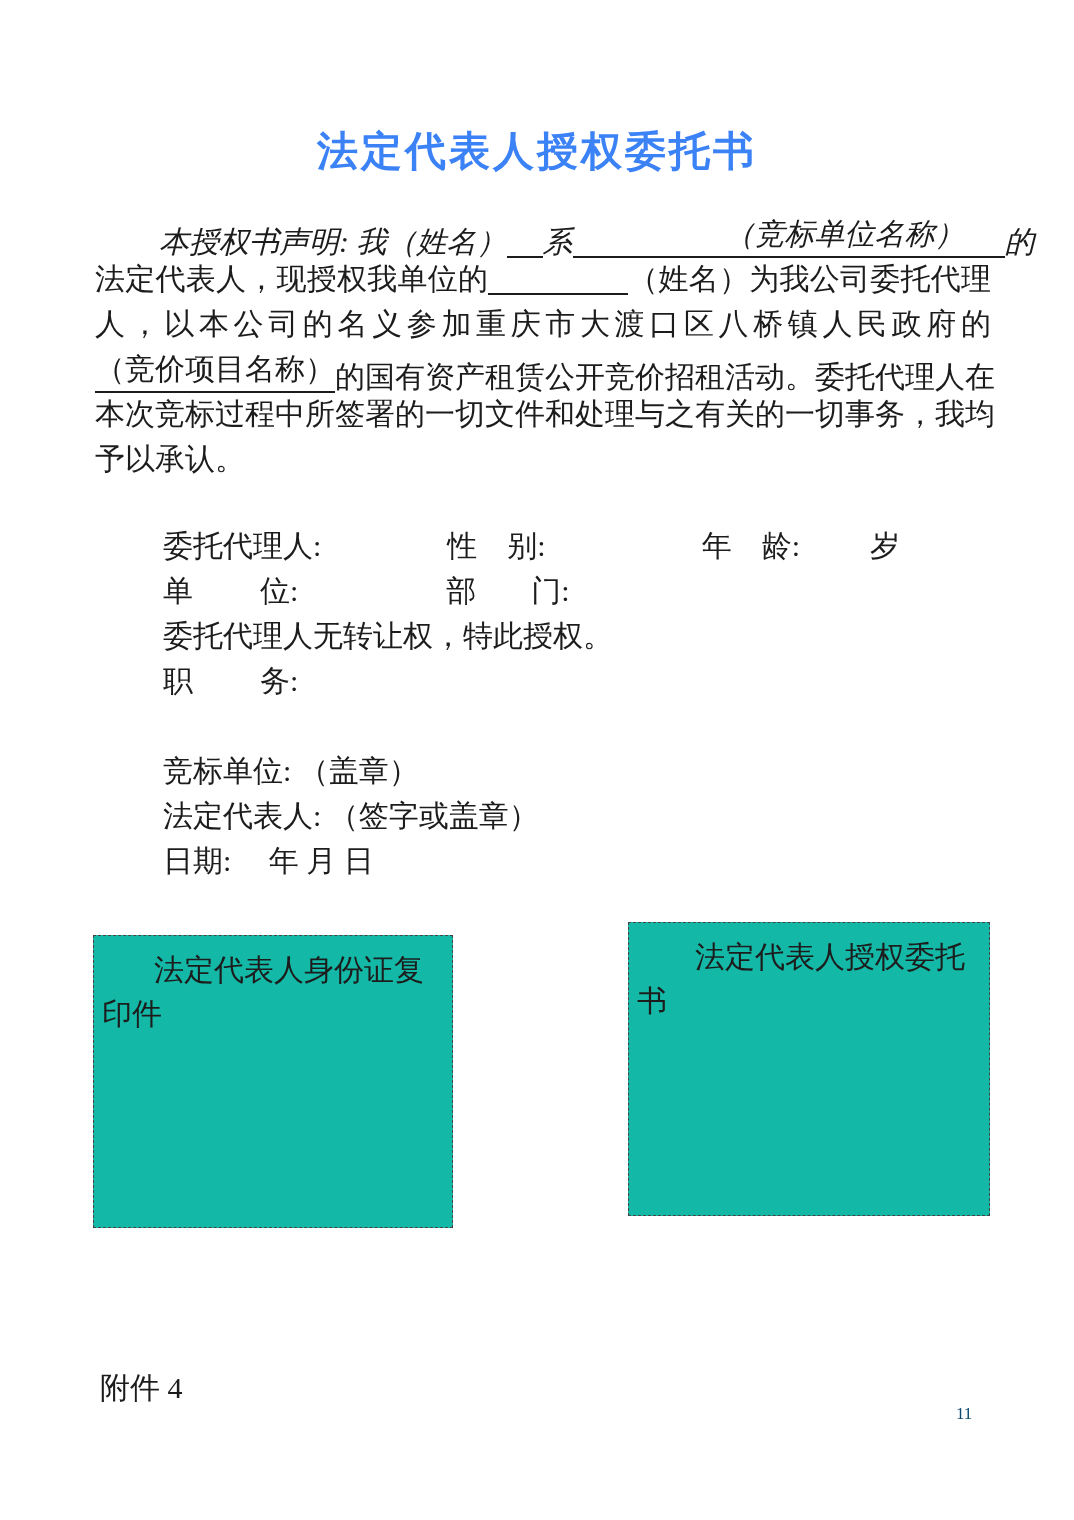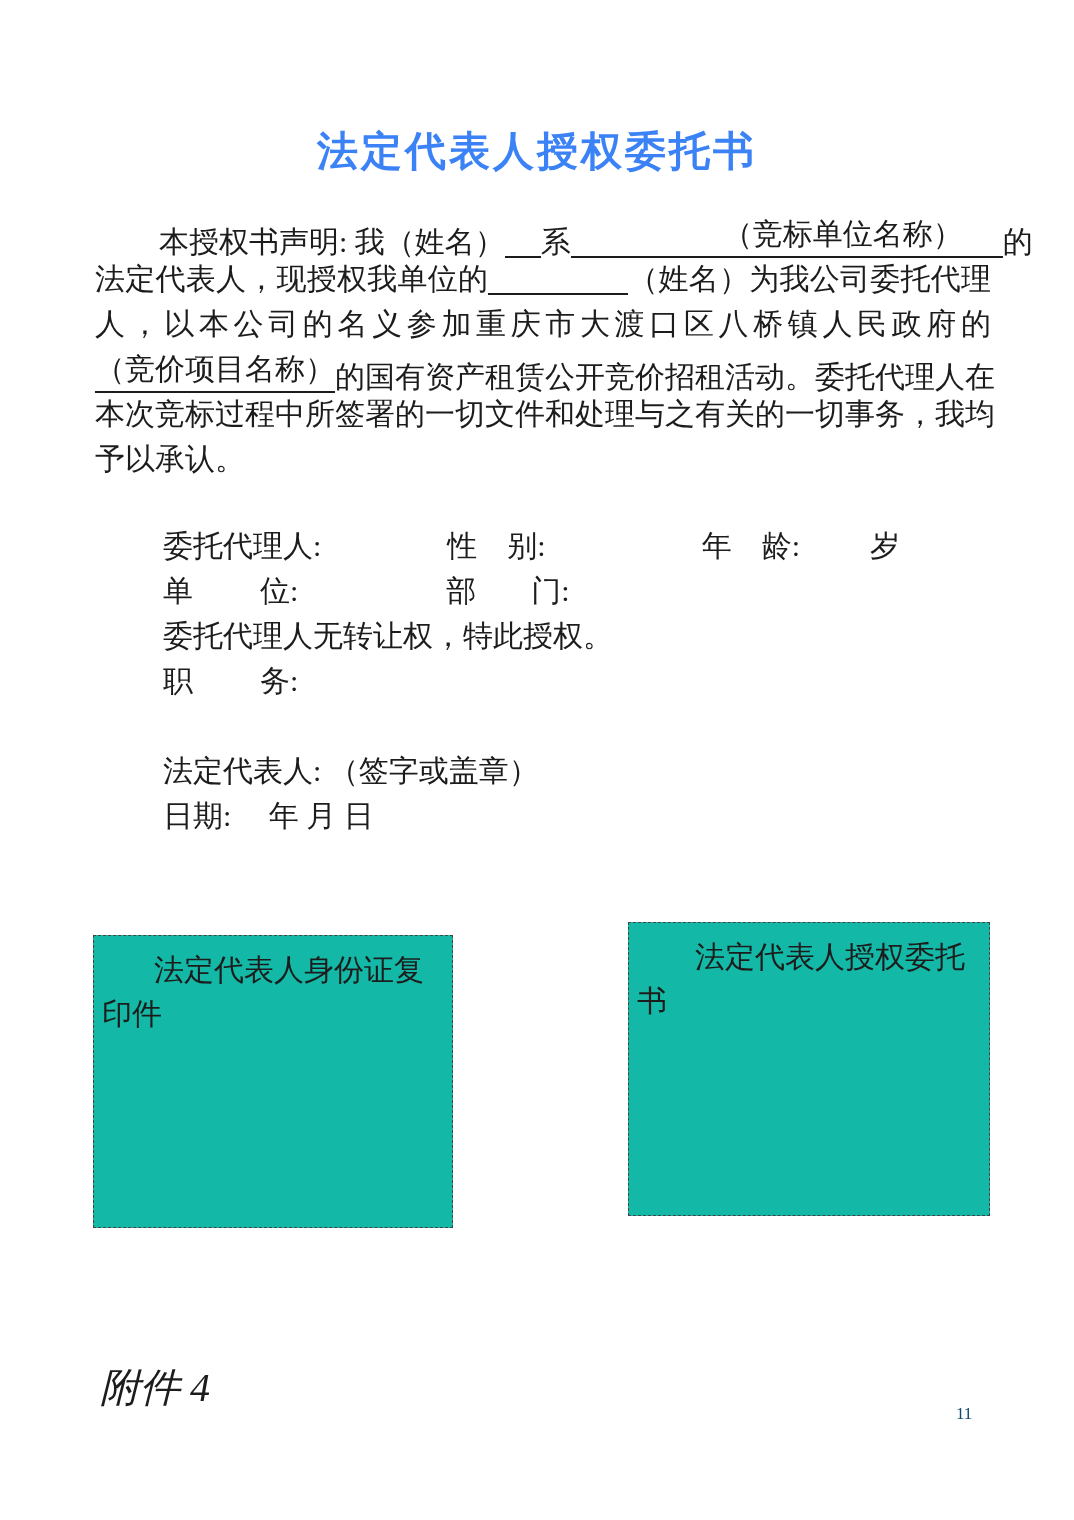--- a/index.html
+++ b/index.html
@@ -31,21 +31,21 @@
     top: 211px;
     width: 896px;
     font-size: 30px;
     line-height: 45px;
   }
   .bline {
     height: 45px;
     white-space: nowrap;
   }
   .just { text-align: justify; text-align-last: justify; text-justify: inter-character; }
-  .indent { text-indent: 64px; }
+  .indent { text-indent: 64px; font-style: italic; }
   .blank {
     display: inline-block;
     height: 32px;
     border-bottom: 2px solid #1c1c1c;
     vertical-align: text-bottom;
   }
   .ublock {
     display: inline-block;
     border-bottom: 2px solid #1c1c1c;
     vertical-align: text-bottom;
@@ -78,23 +78,22 @@
     box-sizing: border-box;
   }
   .idbox-left  { left: 93px;  top: 935px; width: 360px; height: 293px; }
   .idbox-right { left: 628px; top: 922px; width: 362px; height: 294px; }
   .idbox-left  .idtext { text-indent: 52px; }
   .idbox-right .idtext { text-indent: 58px; }
   .attachment {
     position: absolute;
     left: 100px;
     top: 1368px;
-    font-size: 40px;
+    font-size: 30px;
     line-height: 40px;
-    font-style: italic;
   }
   .pagenum {
     position: absolute;
     left: 956px;
     top: 1404px;
     font-size: 17px;
     color: #0c4a6e;
   }
   .ml { display: inline-block; }
 </style>
@@ -115,20 +114,21 @@
   </div>
 
   <div class="fields">
     <div class="frow"><span>委托代理人:</span><span class="ml" style="margin-left:126px">性　别:</span><span class="ml" style="margin-left:156px">年　龄:</span><span class="ml" style="margin-left:70px">岁</span></div>
     <div class="frow"><span>单</span><span class="ml" style="margin-left:67px">位:</span><span class="ml" style="margin-left:148px">部</span><span class="ml" style="margin-left:55px">门:</span></div>
     <div class="frow">委托代理人无转让权，特此授权。</div>
     <div class="frow"><span>职</span><span class="ml" style="margin-left:67px">务:</span></div>
   </div>
 
   <div class="sig">
+    <div class="srow">竞标单位: （盖章）</div>
     <div class="srow">法定代表人: （签字或盖章）</div>
     <div class="srow">日期:　 年 月 日</div>
   </div>
 
   <div class="idbox idbox-left">
     <div class="idtext">法定代表人身份证复印件</div>
   </div>
 
   <div class="idbox idbox-right">
     <div class="idtext">法定代表人授权委托书</div>

